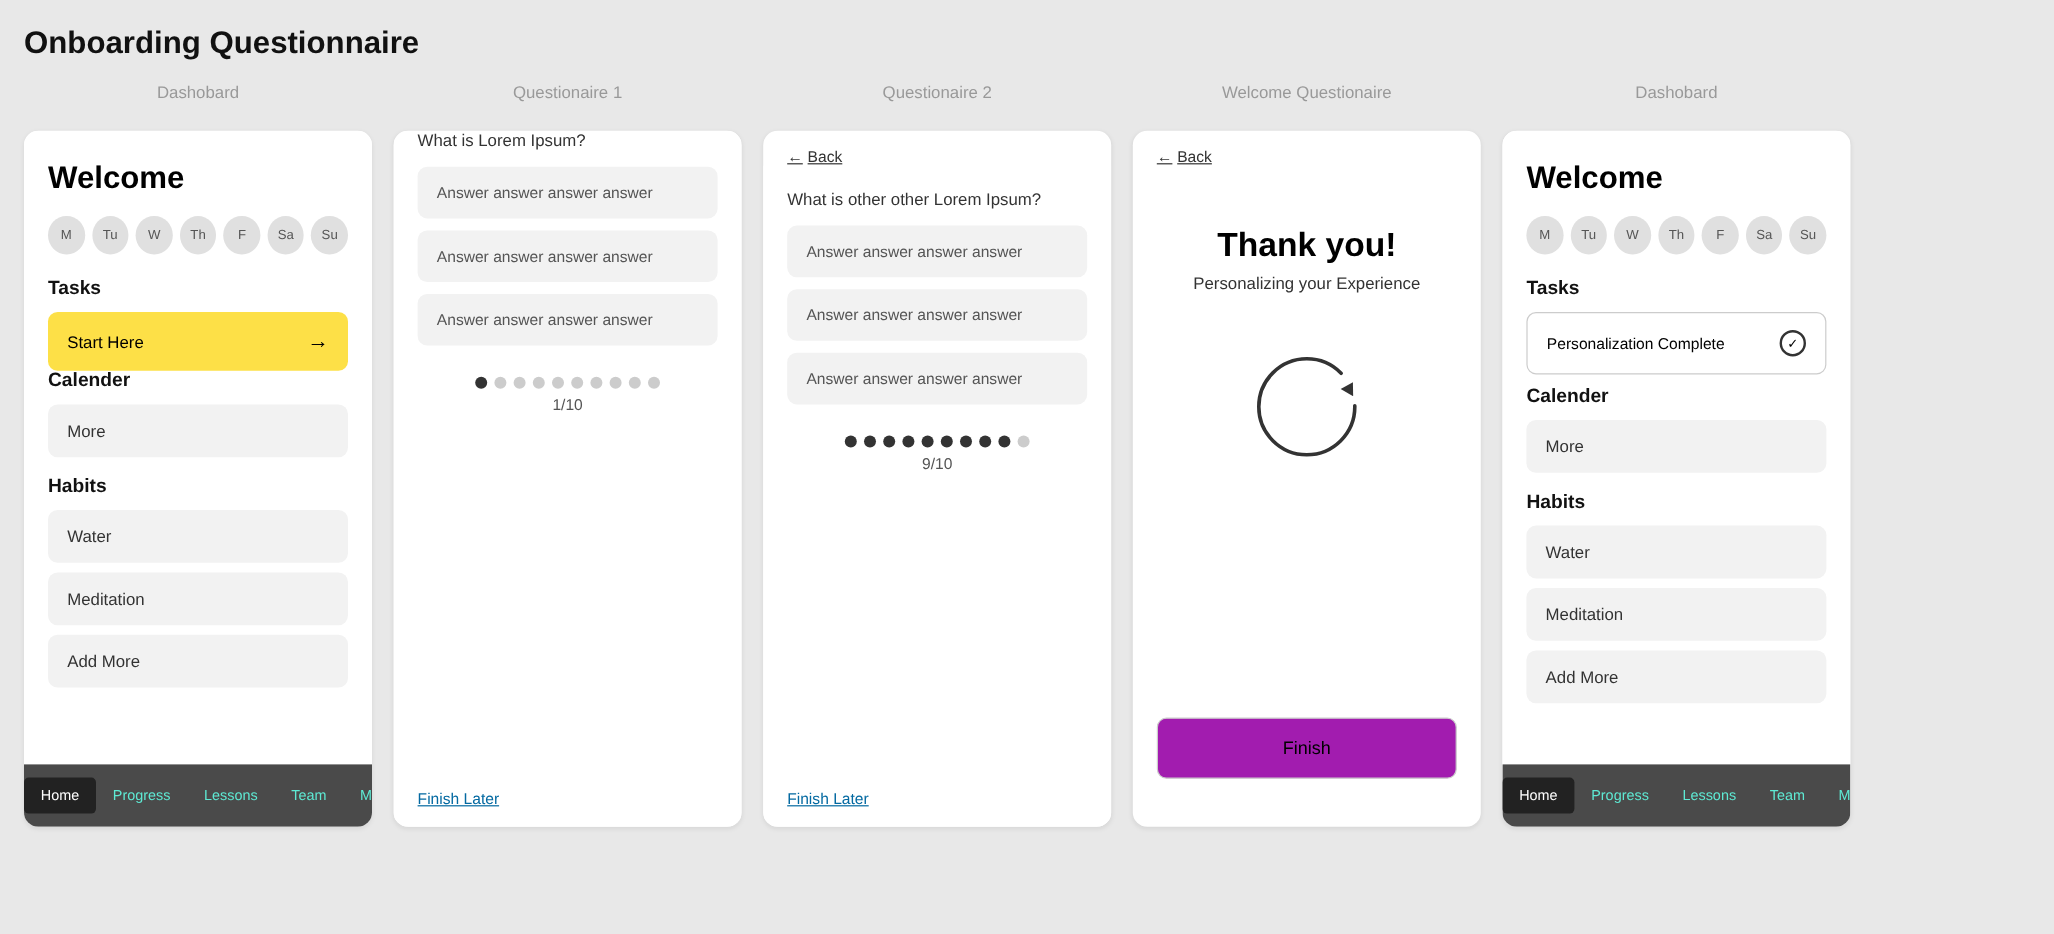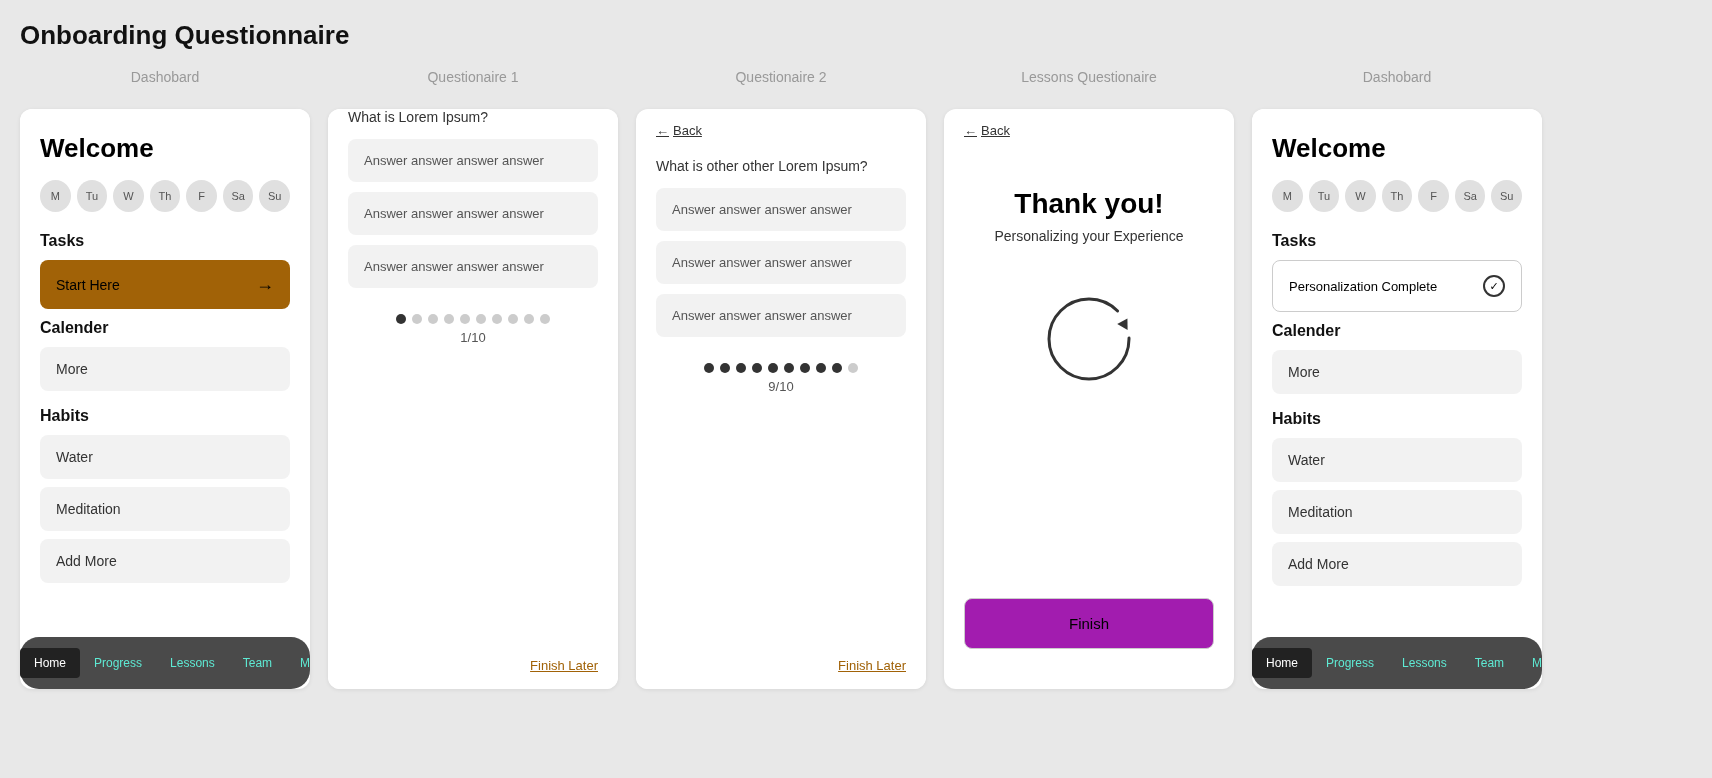--- a/index.html
+++ b/index.html
@@ -71,27 +71,26 @@
       color: #555;
       font-weight: 500;
     }
     .section-title {
       font-size: 16px;
       font-weight: 600;
       margin-bottom: 10px;
       color: #111;
     }
     .task-item {
-      background: #a16207;
+      background: #fde047;
       border-radius: 8px;
       padding: 14px 16px;
       display: flex;
       align-items: center;
       justify-content: space-between;
-      margin-bottom: 10px;
       font-size: 14px;
       font-weight: 500;
     }
     .task-item .arrow {
       font-size: 18px;
     }
     .calendar-section {
       margin-bottom: 16px;
     }
     .calendar-item {
@@ -113,21 +112,20 @@
       margin-bottom: 8px;
     }
     .bottom-nav {
       background: #4a4a4a;
       display: flex;
       justify-content: space-around;
       align-items: center;
       padding: 0;
       height: 52px;
       margin-top: auto;
-      border-radius: 19px;
     }
     .bottom-nav .nav-item {
       color: #5eead4;
       font-size: 12px;
       padding: 8px 14px;
       cursor: pointer;
       border-radius: 4px;
     }
     .bottom-nav .nav-item.active {
       background: #222;
@@ -176,25 +174,25 @@
     .dot.active {
       background: #333;
     }
     .progress-label {
       text-align: center;
       font-size: 13px;
       color: #555;
       margin-bottom: 10px;
     }
     .finish-later {
-      text-align: right;
+      text-align: left;
       padding: 10px 0 16px 0;
       font-size: 13px;
       text-decoration: underline;
-      color: #a16207;
+      color: #0369a1;
       cursor: pointer;
       margin-top: auto;
     }
     .back-link {
       display: flex;
       align-items: center;
       gap: 4px;
       font-size: 13px;
       color: #333;
       padding: 14px 20px 0 20px;
@@ -353,21 +351,21 @@
           <div class="dot active"></div>
           <div class="dot"></div>
         </div>
         <div class="progress-label">9/10</div>
         <div class="finish-later">Finish Later</div>
       </div>
     </div>
   </div>
 
   <div class="screen-col">
-    <span class="screen-label">Lessons Questionaire</span>
+    <span class="screen-label">Welcome Questionaire</span>
     <div class="phone-frame">
       <div class="back-link">
         <span>←</span>
         <span>Back</span>
       </div>
       <div class="finish-body">
         <div class="thank-you-title">Thank you!</div>
         <div class="personalizing-text">Personalizing your Experience</div>
         <div style="position: relative; width: 90px; height: 90px; margin: 20px auto 40px auto;">
           <svg width="90" height="90" viewBox="0 0 90 90">

